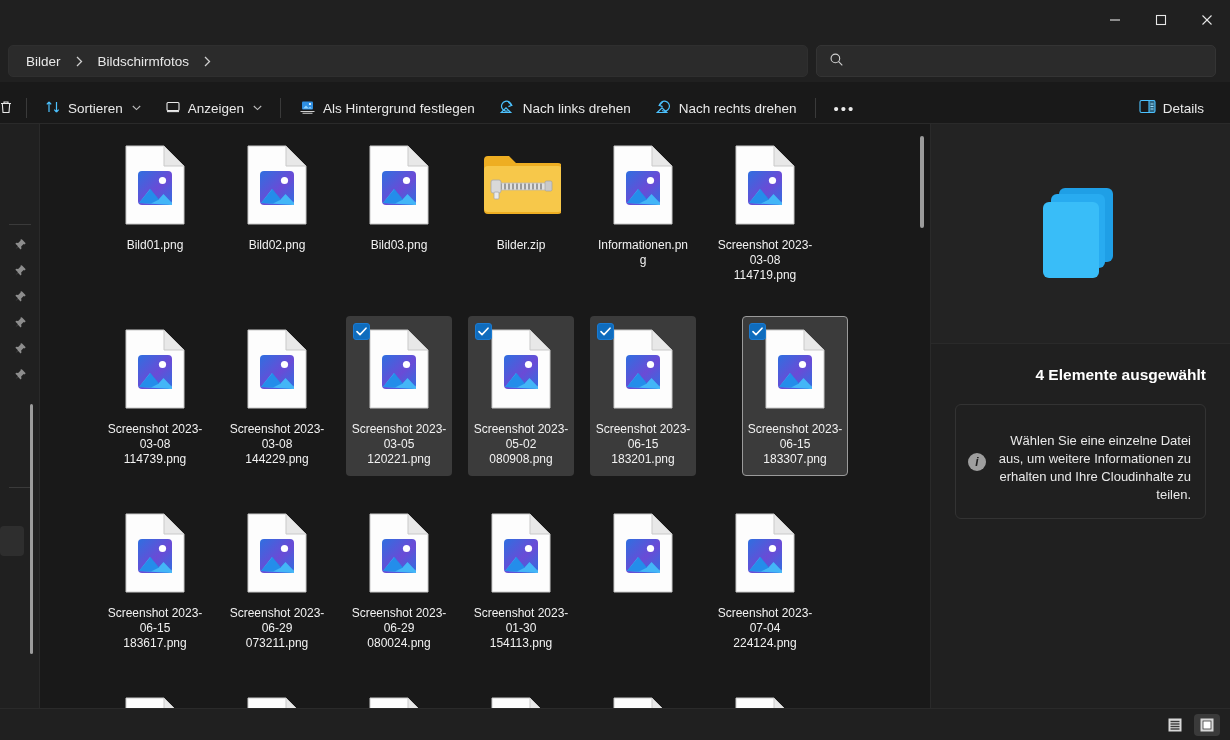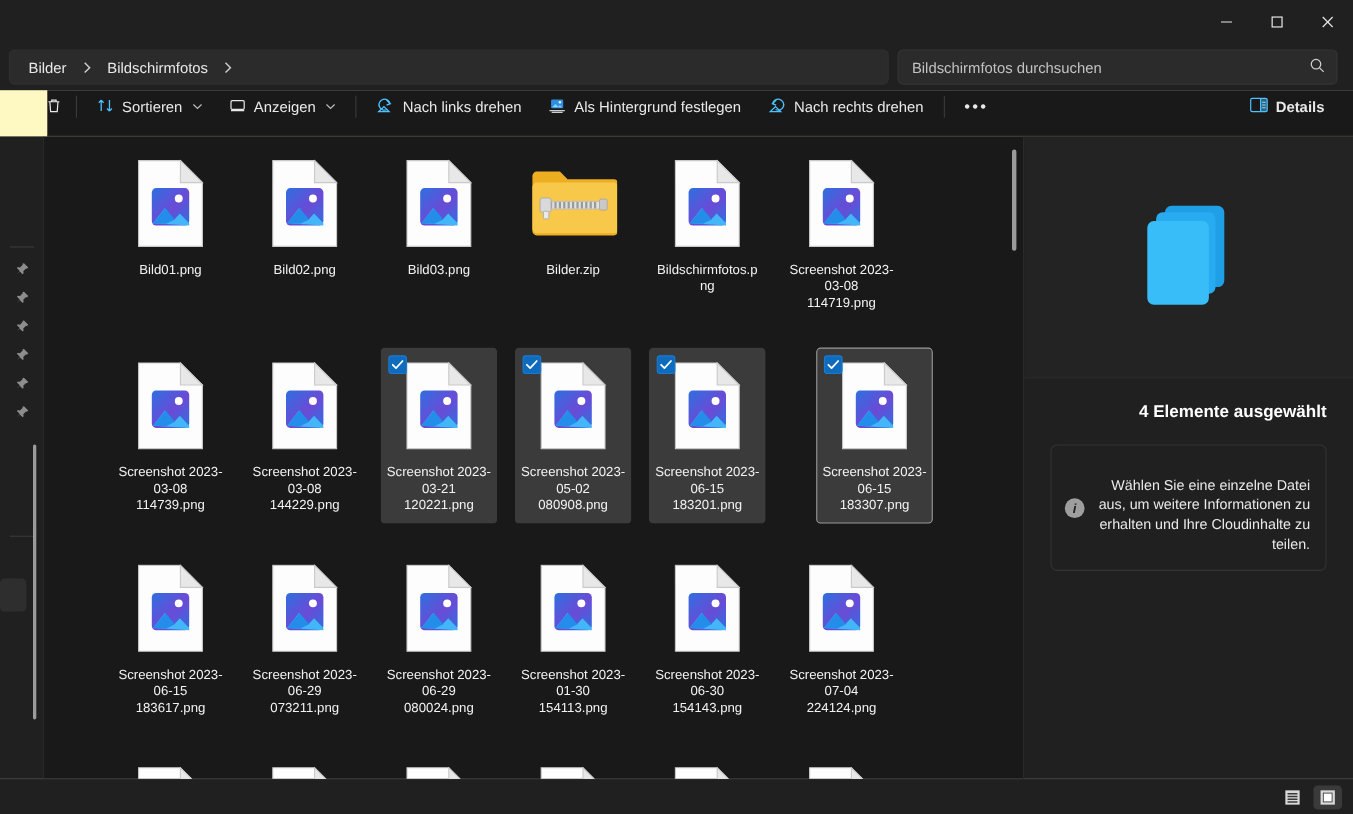--- a/index.html
+++ b/index.html
@@ -72,39 +72,38 @@
     flex: 1; background: transparent; border: 0; outline: 0;
     color: #e4e4e4; font-size: 13.5px;
     font-family: "Liberation Sans", sans-serif;
   }
   .searchbox input::placeholder { color: #c2c2c2; }
 
   
   .toolbar {
     height: 42px; flex: 0 0 42px;
     background: #191919;
-    display: flex; align-items: flex-start;
+    display: flex; align-items: flex-end;
     border-bottom: 1px solid #2a2a2a;
     padding: 0 14px 0 0;
     gap: 0;
-    margin-left: 43px;
   }
   .tb-left { display: flex; align-items: center; flex: 1; min-width: 0; overflow: hidden; }
   .tbitem {
     height: 30px;
     display: flex; align-items: center; gap: 7px;
     padding: 0 10px; margin: 0 2px;
     border-radius: 4px;
     font-size: 13.5px; color: #e9e9e9;
     white-space: nowrap;
   }
   .tb-sep { width: 1px; height: 20px; background: #3a3a3a; margin: 0 6px; flex: 0 0 1px; }
   .chev { font-size: 9px; color: #bdbdbd; margin-left: 2px; }
   .tb-ellipsis { letter-spacing: 2px; font-size: 15px; color: #e9e9e9; }
-  .tb-right { display: flex; align-items: center; font-weight: bold; }
+  .tb-right { display: flex; align-items: center; }
 
   
   .body { flex: 1 1 auto; display: flex; min-height: 0; }
 
   
   .navpane {
     flex: 0 0 40px;
     background: #202020;
     position: relative;
     display: flex; flex-direction: column;
@@ -243,21 +242,20 @@
           </svg>
       </span>
       <span class="crumb">Bildschirmfotos</span>
       <span class="crumb-sep">
         <svg width="7" height="11" viewBox="0 0 7 11">
             <polyline points="1,1 5.5,5.5 1,10" fill="none" stroke="#cfcfcf" stroke-width="1.3"></polyline>
           </svg>
       </span>
     </div>
     <div class="searchbox">
-      <input type="text" placeholder="Bildschirmfotos durchsuchen" style="">
       <span>
         <svg width="15" height="15" viewBox="0 0 16 16">
             <circle cx="6.8" cy="6.8" r="4.6" fill="none" stroke="#d0d0d0" stroke-width="1.2"></circle>
             <line x1="10.3" y1="10.3" x2="14.2" y2="14.2" stroke="#d0d0d0" stroke-width="1.2"></line>
           </svg>
       </span>
     </div>
   </div>
 
   <div class="toolbar">
@@ -295,37 +293,37 @@
         <span class="chev">
           <svg width="9" height="6" viewBox="0 0 9 6">
               <polyline points="0.8,1 4.5,4.6 8.2,1" fill="none" stroke="#bdbdbd" stroke-width="1.1"></polyline>
             </svg>
         </span>
       </div>
       <div class="tb-sep"></div>
       <div class="tbitem">
         <span>
           <svg width="17" height="16" viewBox="0 0 17 16">
-            <path d="M12.5 6.5A5 5 0 1 0 10 11.5" fill="none" stroke="#4cc2ff" stroke-width="1.2"></path>
-            <polyline points="9.4,3 12.8,6.3 9.4,7.6" fill="none" stroke="#4cc2ff" stroke-width="1.2"></polyline>
-            <path d="M2.3 13.5h9.4l-4.7-4.6z" fill="none" stroke="#4cc2ff" stroke-width="1.2"></path>
-          </svg>
-        </span>
-        <span>Nach links drehen</span>
-      </div>
-      <div class="tbitem">
-        <span>
-          <svg width="17" height="16" viewBox="0 0 17 16">
             <rect x="3" y="2.5" width="11" height="8" rx="1" fill="#2f8ee0"></rect>
             <circle cx="11" cy="5" r="1.1" fill="#ffffff"></circle>
             <path d="M4 9.5l3-3 2.4 2.6 1.6-1.4 2 1.8z" fill="#8fd3ff"></path>
             <path d="M1.5 12.5h14M3.5 14.2h10" stroke="#cfcfcf" stroke-width="1.1" fill="none"></path>
           </svg>
         </span>
         <span>Als Hintergrund festlegen</span>
+      </div>
+      <div class="tbitem">
+        <span>
+          <svg width="17" height="16" viewBox="0 0 17 16">
+            <path d="M12.5 6.5A5 5 0 1 0 10 11.5" fill="none" stroke="#4cc2ff" stroke-width="1.2"></path>
+            <polyline points="9.4,3 12.8,6.3 9.4,7.6" fill="none" stroke="#4cc2ff" stroke-width="1.2"></polyline>
+            <path d="M2.3 13.5h9.4l-4.7-4.6z" fill="none" stroke="#4cc2ff" stroke-width="1.2"></path>
+          </svg>
+        </span>
+        <span>Nach links drehen</span>
       </div>
       <div class="tbitem">
         <span>
           <svg width="17" height="16" viewBox="0 0 17 16">
             <path d="M4.5 6.5A5 5 0 1 1 7 11.5" fill="none" stroke="#4cc2ff" stroke-width="1.2"></path>
             <polyline points="7.6,3 4.2,6.3 7.6,7.6" fill="none" stroke="#4cc2ff" stroke-width="1.2"></polyline>
             <path d="M2.3 13.5h9.4l-4.7-4.6z" fill="none" stroke="#4cc2ff" stroke-width="1.2"></path>
           </svg>
         </span>
         <span>Nach rechts drehen</span>
@@ -496,21 +494,21 @@
     </linearGradient>
   </defs>
   <path d="M2 1h38l20 20v58H2z" fill="#fdfdfd" stroke="#c9c9c9" stroke-width="1"></path>
   <path d="M40 1l20 20H40z" fill="#e8e8e8" stroke="#c9c9c9" stroke-width="1"></path>
   <rect x="14" y="26" width="34" height="34" rx="4" fill="url(#pg)"></rect>
   <circle cx="38.5" cy="35.5" r="3.6" fill="#ffffff"></circle>
   <path d="M15 58l11-14 8.5 10.5 5-5.5 8.5 9v2z" fill="#43b6f7"></path>
   <path d="M26.5 44L35 54.5 27 58.5 15 58z" fill="#1e86e8" opacity="0.85"></path>
 </svg>
             </div>
-            <div class="tile-label">Bildschirmfotos.png</div>
+            <div class="tile-label">Informationen.png</div>
           </div>
           <div class="tile">
             <div class="tile-icon">
 <svg width="62" height="80" viewBox="0 0 62 80">
   <defs>
     <linearGradient id="pg" x1="0" y1="0" x2="1" y2="1">
       <stop offset="0" stop-color="#2f6fe0"></stop>
       <stop offset="0.55" stop-color="#6a4bd6"></stop>
       <stop offset="1" stop-color="#2f6fe0"></stop>
     </linearGradient>
@@ -581,21 +579,21 @@
     </linearGradient>
   </defs>
   <path d="M2 1h38l20 20v58H2z" fill="#fdfdfd" stroke="#c9c9c9" stroke-width="1"></path>
   <path d="M40 1l20 20H40z" fill="#e8e8e8" stroke="#c9c9c9" stroke-width="1"></path>
   <rect x="14" y="26" width="34" height="34" rx="4" fill="url(#pg)"></rect>
   <circle cx="38.5" cy="35.5" r="3.6" fill="#ffffff"></circle>
   <path d="M15 58l11-14 8.5 10.5 5-5.5 8.5 9v2z" fill="#43b6f7"></path>
   <path d="M26.5 44L35 54.5 27 58.5 15 58z" fill="#1e86e8" opacity="0.85"></path>
 </svg>
             </div>
-            <div class="tile-label">Screenshot 2023-03-21 120221.png</div>
+            <div class="tile-label">Screenshot 2023-03-05 120221.png</div>
           </div>
           <div class="tile selected">
             <div class="check">
               <svg width="11" height="9" viewBox="0 0 11 9">
                 <polyline points="1,4.6 4,7.6 10,1.2" fill="none" stroke="#ffffff" stroke-width="1.6" stroke-linecap="round" stroke-linejoin="round"></polyline>
               </svg>
             </div>
             <div class="tile-icon">
 <svg width="62" height="80" viewBox="0 0 62 80">
   <defs>
@@ -756,21 +754,20 @@
     </linearGradient>
   </defs>
   <path d="M2 1h38l20 20v58H2z" fill="#fdfdfd" stroke="#c9c9c9" stroke-width="1"></path>
   <path d="M40 1l20 20H40z" fill="#e8e8e8" stroke="#c9c9c9" stroke-width="1"></path>
   <rect x="14" y="26" width="34" height="34" rx="4" fill="url(#pg)"></rect>
   <circle cx="38.5" cy="35.5" r="3.6" fill="#ffffff"></circle>
   <path d="M15 58l11-14 8.5 10.5 5-5.5 8.5 9v2z" fill="#43b6f7"></path>
   <path d="M26.5 44L35 54.5 27 58.5 15 58z" fill="#1e86e8" opacity="0.85"></path>
 </svg>
             </div>
-            <div class="tile-label">Screenshot 2023-06-30 154143.png</div>
           </div>
           <div class="tile">
             <div class="tile-icon">
 <svg width="62" height="80" viewBox="0 0 62 80">
   <defs>
     <linearGradient id="pg" x1="0" y1="0" x2="1" y2="1">
       <stop offset="0" stop-color="#2f6fe0"></stop>
       <stop offset="0.55" stop-color="#6a4bd6"></stop>
       <stop offset="1" stop-color="#2f6fe0"></stop>
     </linearGradient>

